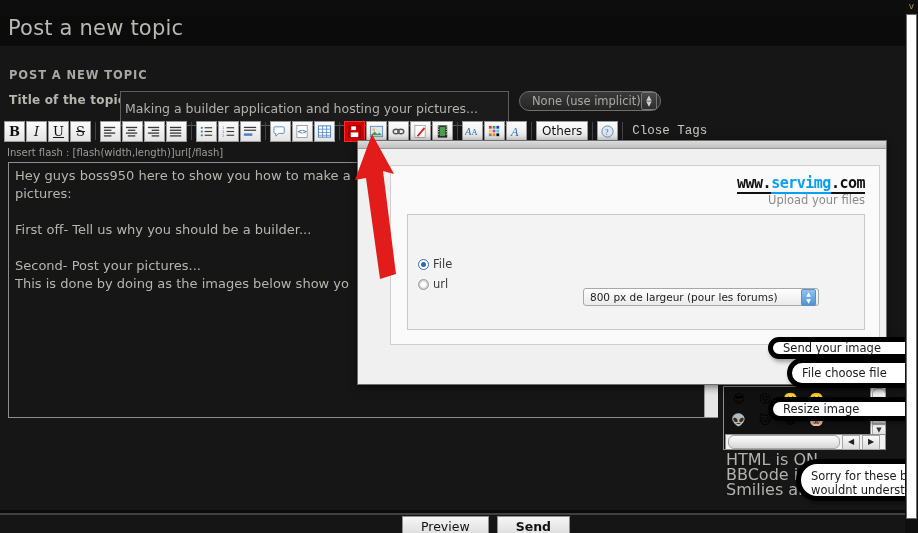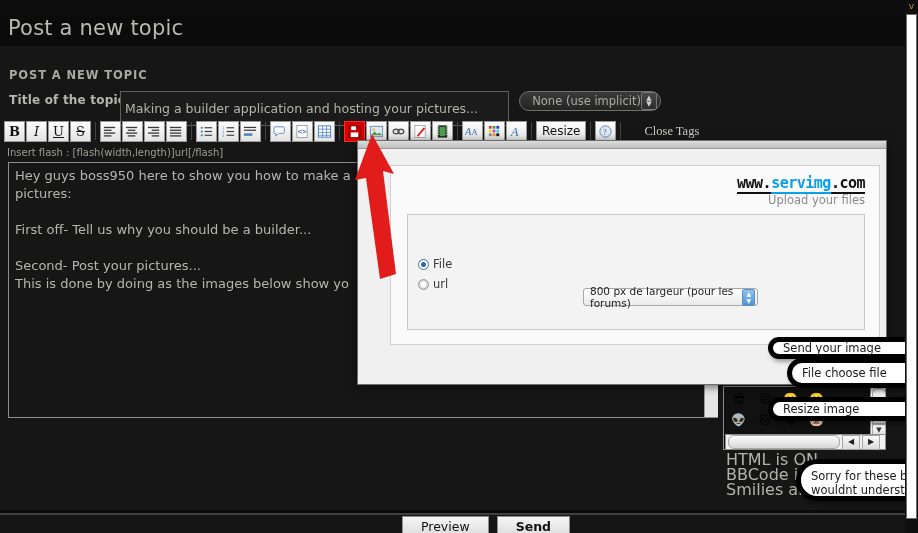--- a/index.html
+++ b/index.html
@@ -74,21 +74,21 @@
     position: absolute; left: 519px; top: 75px;
     width: 142px; height: 20px;
     border-radius: 10px;
     background: linear-gradient(#3a3a3a,#242424);
     border: 1px solid #6f6f6f;
     box-sizing: border-box;
     color: #a9a9a4;
     font-size: 11.5px;
     display: flex; align-items: center;
   }
-  #topic-icon-select .sel-label { flex: 1; text-align: right; padding-left:4px;}
+  #topic-icon-select .sel-label { flex: 1; text-align: left; padding-left:12px;}
   #topic-icon-select .stepper {
     width: 14px; height: 16px; margin-right: 3px;
     background: linear-gradient(#4a4a4a,#2c2c2c);
     border: 1px solid #777;
     border-radius: 2px;
     display:flex; flex-direction:column; align-items:center; justify-content:center;
     line-height: 6px; font-size: 7px; color: #cfcfcf;
   }
 
   
@@ -108,22 +108,22 @@
     font-family: "DejaVu Serif", serif;
   }
   .tbtn.wide { width: auto; padding: 0 5px; font-size: 12px;
      font-family:"DejaVu Sans", sans-serif;}
   .tbtn.active {
     background: #d80000;
     border: 1px solid #ff2a2a;
   }
   .tdiv { width: 1px; height: 18px; background: #444; margin: 0 3px; }
   .tlabel {
-    color: #c9c9c4; font-size: 12.5px; margin-left: 19px;
-    font-family: Liberation Serif, serif;
+    color: #c9c9c4; font-size: 12.5px; margin-left: 5px;
+    font-family: Liberation Mono, monospace;
   }
   .icon-img { width: 15px; height: 15px; display:block; }
 
   
   #bbcode-hint {
     position: absolute; left: 7px; top: 131px;
     font-size: 10px; color: #9d9d97;
     font-family: "DejaVu Sans", sans-serif;
   }
 
@@ -269,21 +269,21 @@
   }
   .radio.checked { background: #ffffff; border-color: #3f6fa8; }
   .radio.checked:after {
     content:""; position: absolute; left: 2px; top: 2px;
     width: 5px; height: 5px; border-radius: 50%; background: #2b6ab8;
   }
   .radio-label { font-size: 11.5px; color: #3a3a3a; }
 
   #resize-select {
     position: absolute; left: 192px; top: 122px;
-    width: 175px; height: 18px;
+    width: 236px; height: 18px;
     background: linear-gradient(#ffffff,#eaeaea);
     border: 1px solid #a8a8a8;
     border-radius: 3px;
     box-sizing: border-box;
     display: flex; align-items: center;
     font-size: 10.5px; color: #1d1d1d;
     padding-left: 6px;
   }
   #resize-select .stepper2 {
     margin-left: auto; margin-right: 2px;
@@ -553,21 +553,21 @@
           </g>
         </svg>
     </div>
     <div class="tbtn">
       <svg class="icon-img" viewBox="0 0 16 16">
           <text x="2" y="13" font-size="13" fill="#2f6cb0" font-family="serif" font-style="italic">A</text>
         </svg>
     </div>
     <div class="tdiv"></div>
 
-    <div class="tbtn wide">Resize</div>
+    <div class="tbtn wide">Others</div>
     <div class="tdiv"></div>
     <div class="tbtn">
       <svg class="icon-img" viewBox="0 0 16 16">
           <circle cx="8" cy="8" r="6" fill="#dfe9f4" stroke="#5b85b5"></circle>
           <text x="5.6" y="11.5" font-size="8" fill="#28538a" font-family="serif">?</text>
         </svg>
     </div>
     <div class="tdiv"></div>
     <div class="tlabel">Close Tags</div>
   </div>

